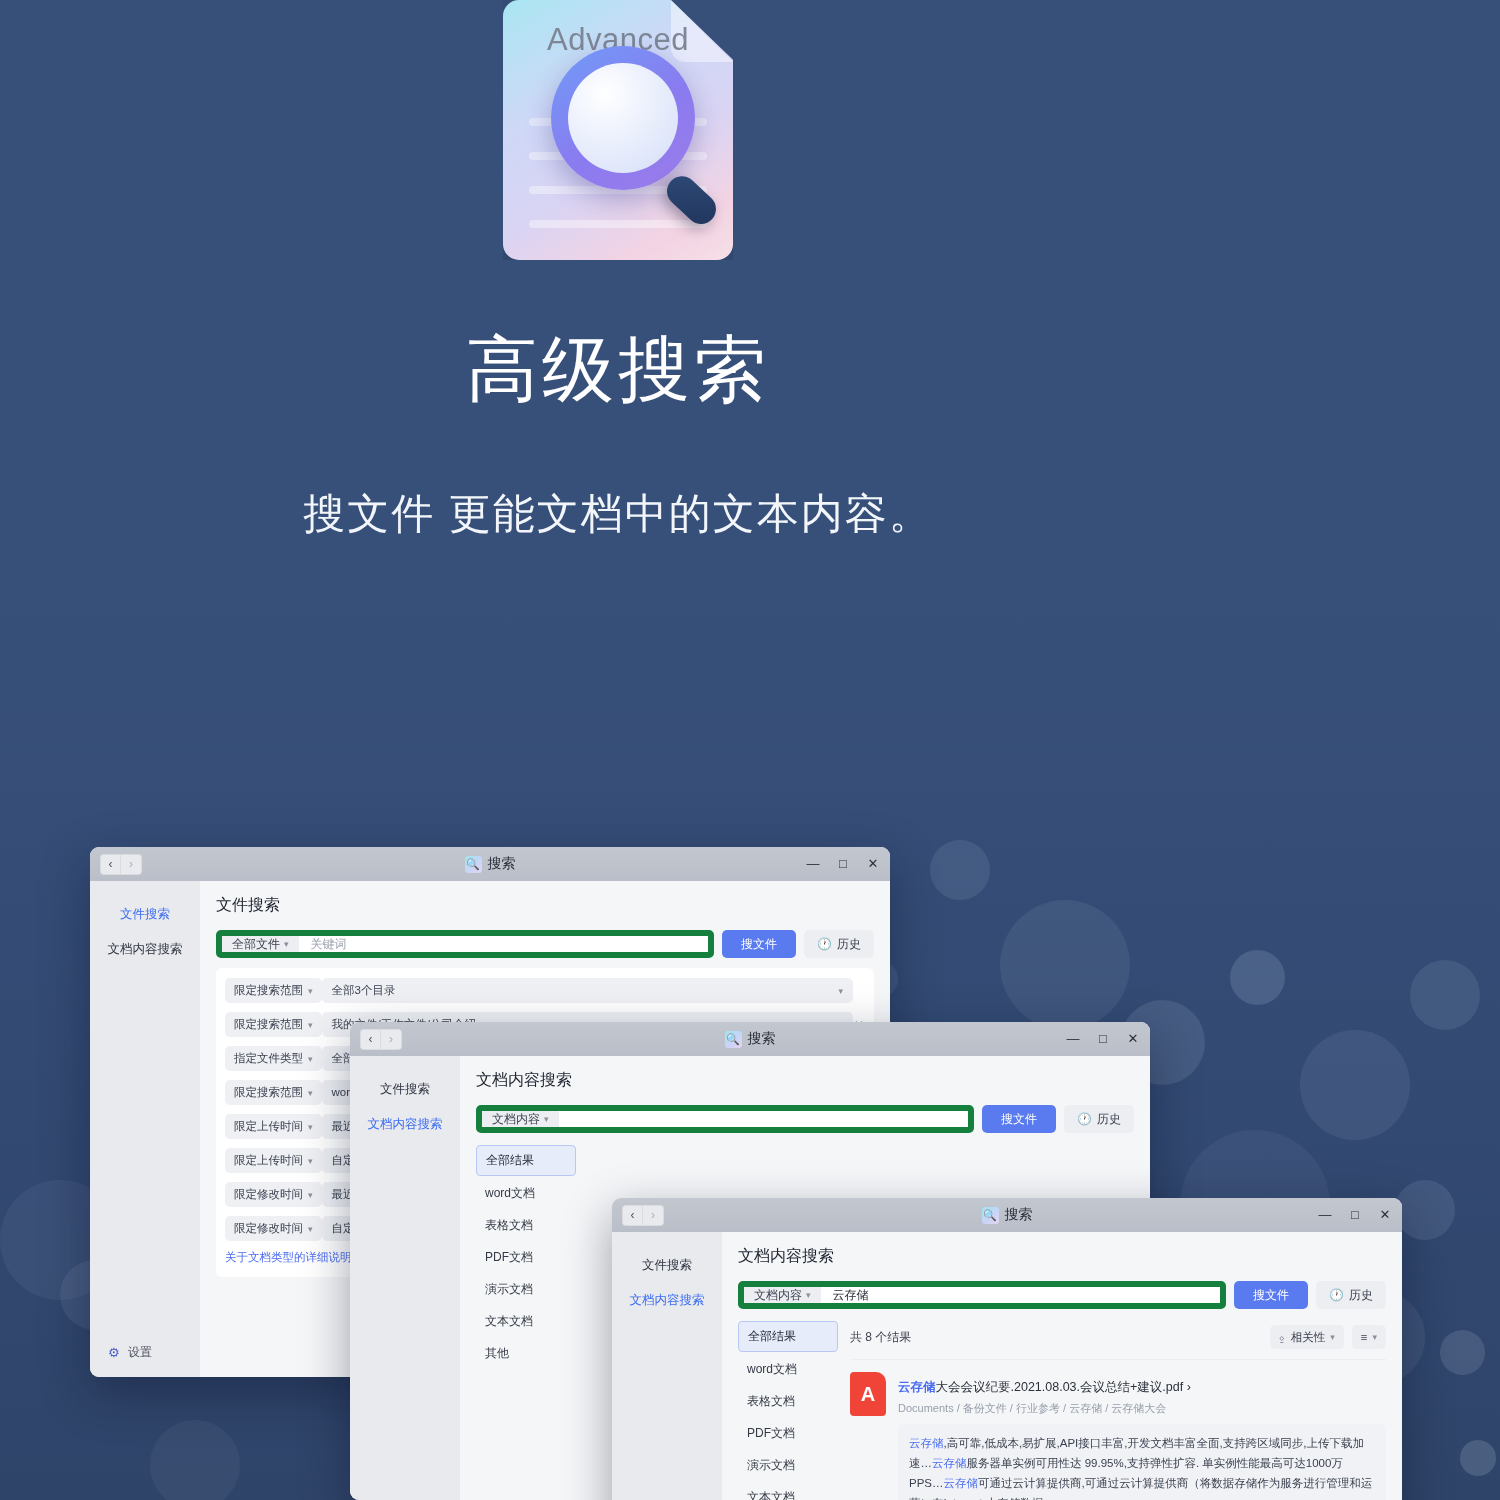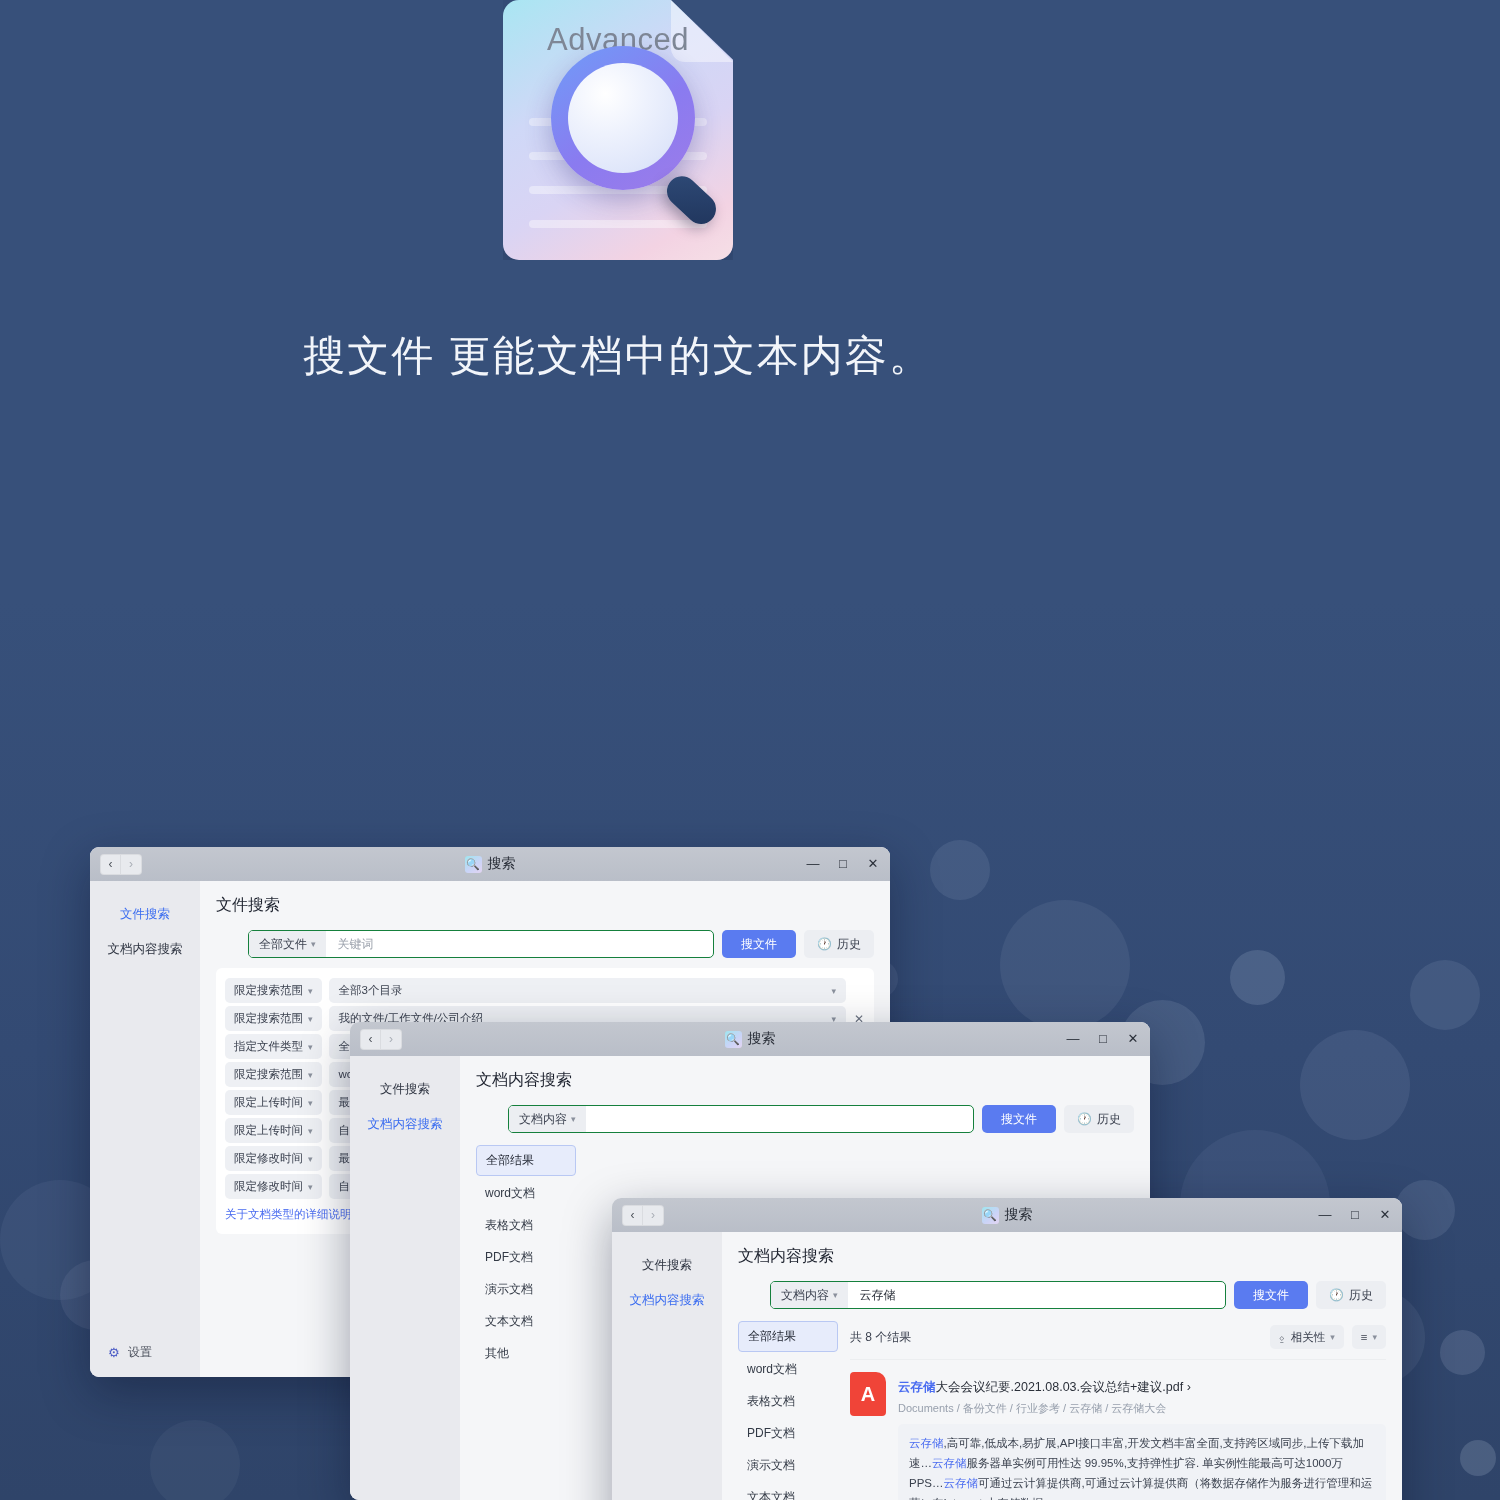--- a/index.html
+++ b/index.html
@@ -102,41 +102,41 @@
   .side-item.active { color: #3a6cf0; }
   .side-foot { margin-top: auto; padding: 0 0 16px 18px; display: flex; align-items: center; gap: 7px; font-size: 12px; color: #4b505c; }
   .gear { width: 13px; height: 13px; color: #4c5cc5; font-size: 13px; line-height: 13px; }
 
   .content { flex: 1; background: #f5f6f8; padding: 14px 16px; overflow: hidden; position: relative; }
   .page-title { font-size: 16px; color: #1f2430; margin-bottom: 14px; }
 
   .searchbar { display: flex; align-items: center; gap: 8px; }
   .sb-field {
     flex: 1; height: 28px; background: #fff; border-radius: 5px; display: flex; align-items: center;
-    border: 1px solid #15803d; overflow: hidden; margin-left: 32px;
+    border: 6px solid #15803d; overflow: hidden;
   }
   .sb-scope {
     background: #eceef2; height: 100%; display: flex; align-items: center; gap: 4px;
     padding: 0 10px; font-size: 12px; color: #3c4椅250; color: #3c4250; white-space: nowrap;
   }
   .caret { font-size: 9px; color: #8a909c; }
   .sb-input { flex: 1; padding: 0 12px; font-size: 12px; color: #9aa0ab; white-space: nowrap; overflow: hidden; }
   .sb-input.filled { color: #2b303a; }
   .btn-primary {
     background: #5a7bf0; color: #fff; font-size: 12px; border-radius: 5px;
     height: 28px; padding: 0 19px; display: flex; align-items: center; justify-content: center; white-space: nowrap;
   }
   .btn-ghost {
     background: #eceef2; color: #3c4250; font-size: 12px; border-radius: 5px;
     height: 28px; padding: 0 13px; display: flex; align-items: center; gap: 5px; white-space: nowrap;
   }
 
   
   .filters { margin-top: 10px; background: #fff; border-radius: 6px; padding: 10px 9px 12px; }
-  .frow { display: flex; align-items: center; gap: 7px; margin-bottom: 3px; }
+  .frow { display: flex; align-items: center; margin-bottom: 9px; }
   .fkey {
     background: #eef0f4; border-radius: 5px; height: 25px; padding: 0 9px;
     display: flex; align-items: center; gap: 5px; font-size: 11.5px; color: #3c4250; white-space: nowrap;
   }
   .fval {
     flex: 1; background: #eef0f4; border-radius: 5px; height: 25px; padding: 0 10px;
     display: flex; align-items: center; font-size: 11.5px; color: #3c4250;
     justify-content: space-between; overflow: hidden; white-space: nowrap;
   }
   .fx { width: 12px; text-align: center; font-size: 12px; color: #6b7280; flex: none; }
@@ -195,20 +195,21 @@
     <div class="doc-lines">
       <i></i>
         <i></i>
         <i></i>
         <i></i>
     </div>
     <div class="adv-label">Advanced</div>
     <div class="mag"></div>
     <div class="mag-handle"></div>
   </div>
+  <h1 class="headline">高级搜索</h1>
   <div class="sub">
     <div>搜文件 更能文档中的文本内容。</div>
   </div>
 </div>
 
 <div class="win" style="left:90px;top:847px;width:800px;height:530px;">
   <div class="titlebar">
     <div class="navbtns">
       <div class="navbtn prev">‹</div>
       <div class="navbtn next">›</div>

